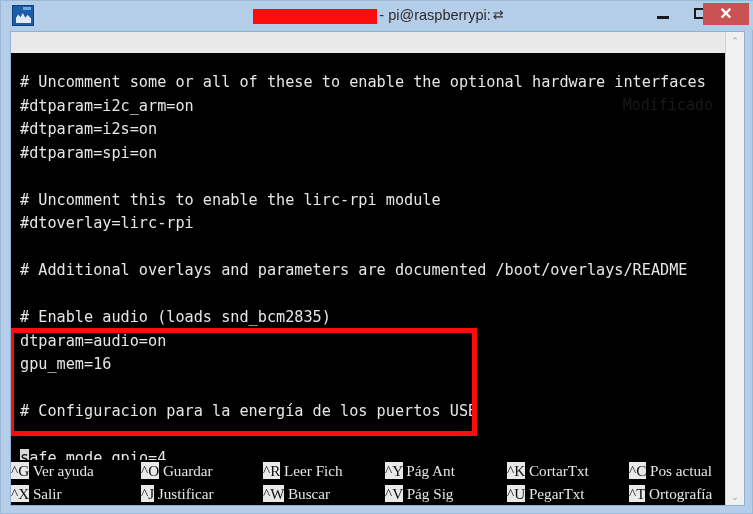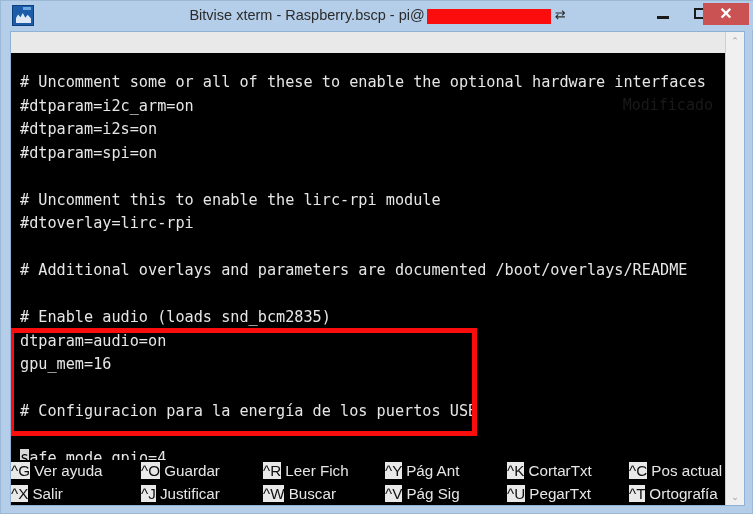--- a/index.html
+++ b/index.html
@@ -187,21 +187,21 @@
     pointer-events: none;
   }
 
   
   #nano-footer {
     position: absolute;
     left: 0; bottom: 0;
     width: 714px;
     height: 45px;
     background: #000000;
-    font-family: Liberation Sans, sans-serif;
+    font-family: Liberation Serif, serif;
     font-size: 15.2px;
     line-height: 22.5px;
     color: #e6e6e6;
     white-space: pre;
   }
   #nano-footer .frow {
     position: relative;
     height: 22.5px;
   }
   #nano-footer .sc {
@@ -255,22 +255,22 @@
 <div id="window">
 
   <div id="titlebar">
 
     <div id="app-icon">
       <div class="icon-top"></div>
       <div class="icon-glyph"></div>
     </div>
 
     <div id="title-text">
-      <span class="seg">Bitvise xterm - Raspberry.bscp - pi@</span>
       <span id="redact-block"></span>
+      <span class="seg">- pi@raspberrypi:</span>
       <span id="title-swap-glyph">⇄</span>
     </div>
 
     <div class="wbtn" id="btn-min">
       <span class="glyph"></span>
     </div>
     <div class="wbtn" id="btn-max">
       <span class="glyph"></span>
     </div>
     <div class="wbtn" id="btn-close">

